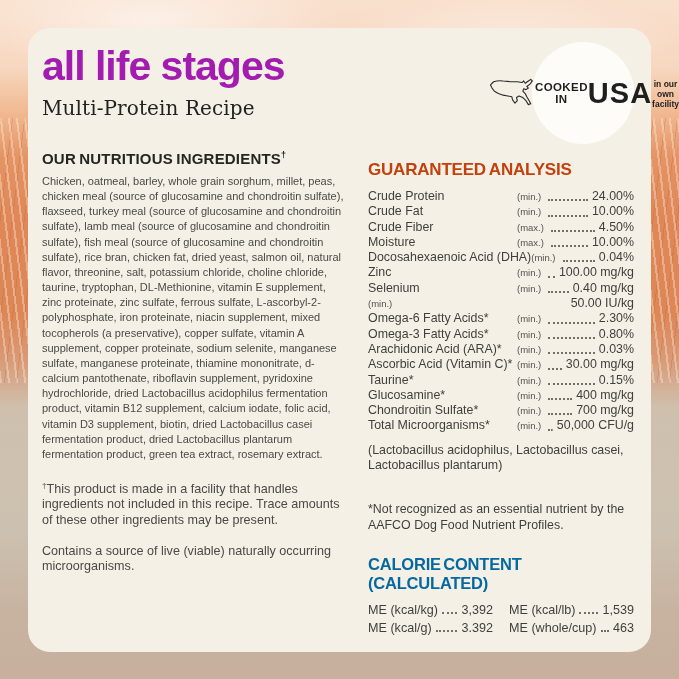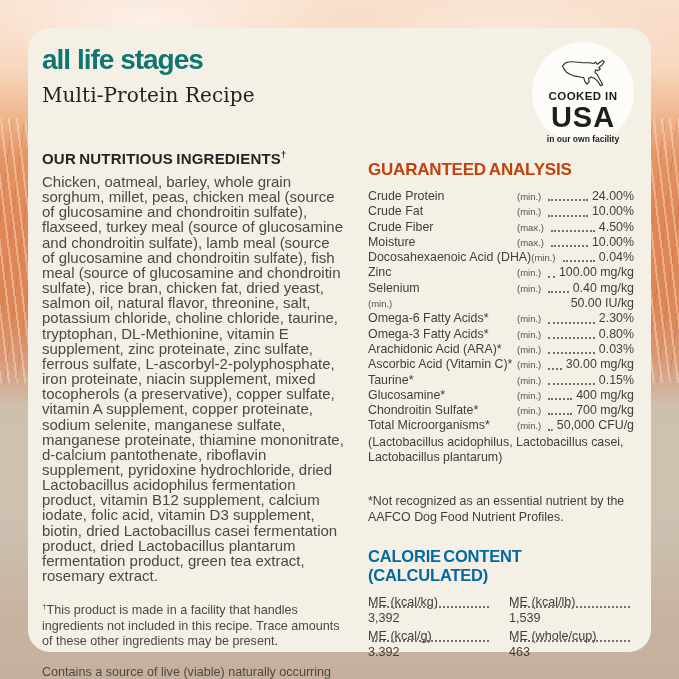--- a/index.html
+++ b/index.html
@@ -31,69 +31,69 @@
       repeating-linear-gradient(97deg, rgba(193,96,46,.28) 0 1px, rgba(0,0,0,0) 1px 12px);
   }
   
   .card{
     position:absolute;left:28px;top:28px;width:623px;height:624px;
     background:#f5f0e6;border-radius:22px;
   }
   
   .hdr{position:absolute;left:14px;top:18px;}
   .title{
-    font-size:28px;font-weight:800;letter-spacing:-1px;
-    color:#0f766e;line-height:1.0;
+    font-size:41px;font-weight:800;letter-spacing:-1px;
+    color:#a21caf;line-height:1.0;
   }
   .subtitle{
     font-family:"DejaVu Serif", serif;font-weight:400;
     font-size:20px;color:#232220;margin-top:9px;letter-spacing:.1px;
   }
   
   .badge{
     position:absolute;top:14px;right:17px;width:102px;height:102px;
     background:#fdfcf8;border-radius:50%;
-    display:flex;flex-direction:column;align-items:center;justify-content:flex-end;
+    display:flex;flex-direction:row;align-items:center;justify-content:center;
     color:#1e1e1c;text-align:center;
   }
   .badge svg{display:block;margin-bottom:2px;}
   .badge-l1{font-size:11.5px;font-weight:700;letter-spacing:.4px;}
   .badge-l2{font-size:29px;font-weight:800;letter-spacing:1px;line-height:1;margin-top:1px;}
   .badge-l3{font-size:8.5px;font-weight:700;margin-top:2px;}
   
   .col-left{position:absolute;left:14px;top:122px;width:304px;color:#4b4945;}
   .col-right{position:absolute;left:340px;top:132px;width:266px;color:#413f3b;}
   .sec-h{
     font-size:15px;font-weight:700;color:#262523;letter-spacing:.2px;
     word-spacing:-1px;
   }
   .sec-h sup{font-size:9px;}
-  .ing-body{font-size:15px;line-height:15.15px;margin-top:7px;}
+  .ing-body{font-size:11px;line-height:15.15px;margin-top:7px;}
   .foot{font-size:12.6px;line-height:15.3px;margin-top:16px;}
   .foot sup{font-size:8px;}
   .ga-h{font-size:17px;font-weight:700;color:#c2410c;letter-spacing:-.2px;word-spacing:-1px;}
   .ga-rows{margin-top:9px;}
   .ga-row{
     display:grid;grid-template-columns:minmax(149px,max-content) max-content 1fr max-content;
     align-items:baseline;font-size:12.4px;line-height:15.3px;
   }
   .ga-basis{font-size:9.5px;color:#55534e;padding-right:3px;}
   .dots{
     align-self:stretch;position:relative;margin:0 4px;
     border-bottom:2px dotted #716f69;transform:translateY(-3px);
   }
   .ga-value{text-align:right;}
-  .ga-sub{font-size:12.4px;line-height:15.3px;margin-top:1px;}
+  .ga-sub{font-size:12.4px;line-height:15.3px;margin-top:9px;}
   .ga-foot{font-size:12.4px;line-height:15.3px;margin-top:29px;}
   .cal-h{font-size:16.5px;font-weight:700;color:#0369a1;letter-spacing:-.2px;word-spacing:-2px;margin-top:22px;}
   .cal-grid{
     display:grid;grid-template-columns:1fr 1fr;column-gap:16px;row-gap:4px;
     margin-top:10px;font-size:12.6px;
   }
-  .cal-cell{display:flex;align-items:baseline;flex-direction:column;}
+  .cal-cell{display:flex;align-items:baseline;}
   .cal-label{white-space:nowrap;}
   .cal-cell .dots{flex:1;}
   .cal-value{white-space:nowrap;}
 </style>
 </head>
 <body>
 
 <div class="bg"></div>
 <div class="bg-swirl"></div>
 <div class="bg-streaks"></div>

